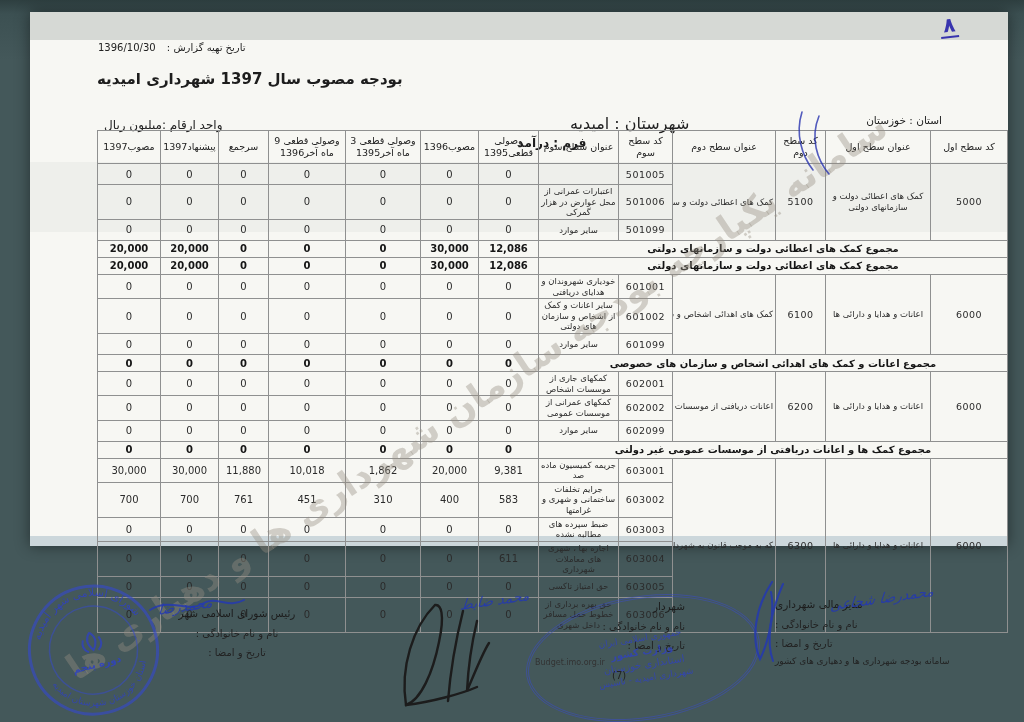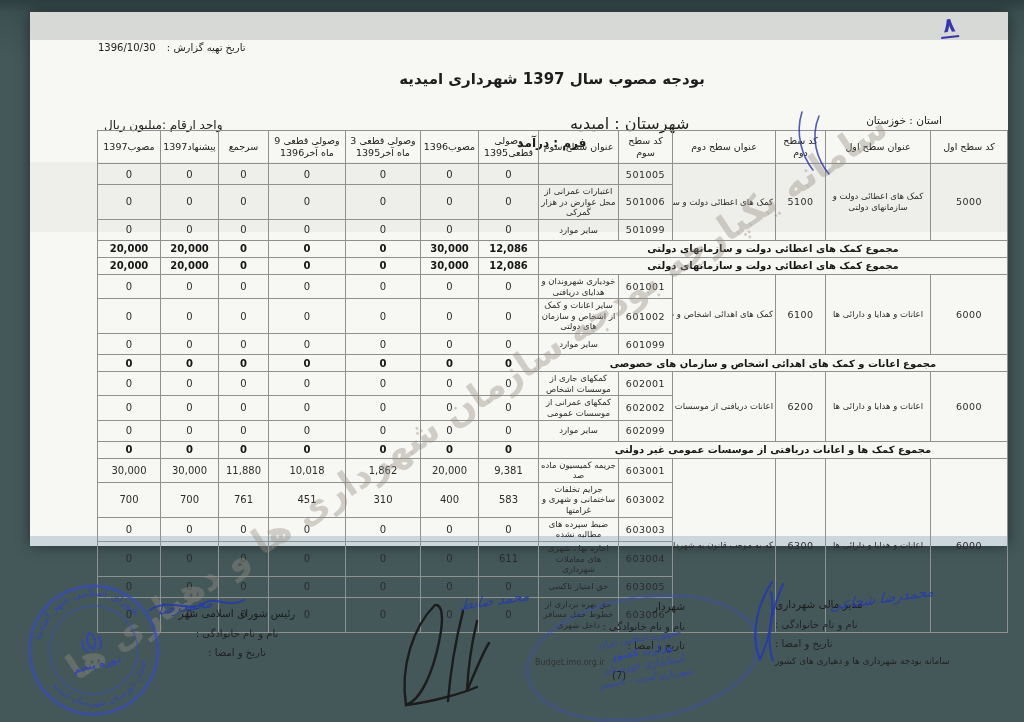--- a/index.html
+++ b/index.html
@@ -11,21 +11,21 @@
   .stage{position:absolute;inset:0;}
   .paper{
     position:absolute;left:30px;top:12px;width:978px;height:534px;
     background:#f7f7f3;box-shadow:0 0 14px rgba(0,0,0,.45);
   }
   .band-top{position:absolute;left:0;top:0;width:100%;height:28px;background:#d6d9d5;}
   .band-mid{position:absolute;left:0;top:150px;width:100%;height:70px;background:rgba(170,176,170,.10);}
   .band-bottom{position:absolute;left:0;bottom:0;width:100%;height:10px;background:#ccd7db;}
   .report-date{position:absolute;left:68px;top:30px;font-size:10px;color:#222;direction:rtl;}
   .report-date .lbl{margin-left:8px;}
-  .doc-title{position:absolute;left:67px;top:58px;width:910px;text-align:center;
+  .doc-title{position:absolute;left:67px;top:58px;width:910px;text-align:left;
     font-size:15px;font-weight:bold;color:#1d1d1d;direction:rtl;}
   .doc-form{position:absolute;left:67px;top:88px;width:910px;text-align:center;
     font-size:12px;font-weight:bold;color:#1d1d1d;direction:rtl;margin-top:36px;}
   .meta-province{position:absolute;right:66px;top:102px;font-size:10.5px;color:#222;direction:rtl;}
   .meta-county{position:absolute;left:540px;top:102px;font-size:16px;color:#222;direction:rtl;}
   .meta-unit{position:absolute;left:74px;top:106px;font-size:12px;color:#222;direction:rtl;}
 
   table.budget{
     position:absolute;left:67px;top:118px;width:910px;
     border-collapse:collapse;table-layout:fixed;direction:rtl;

